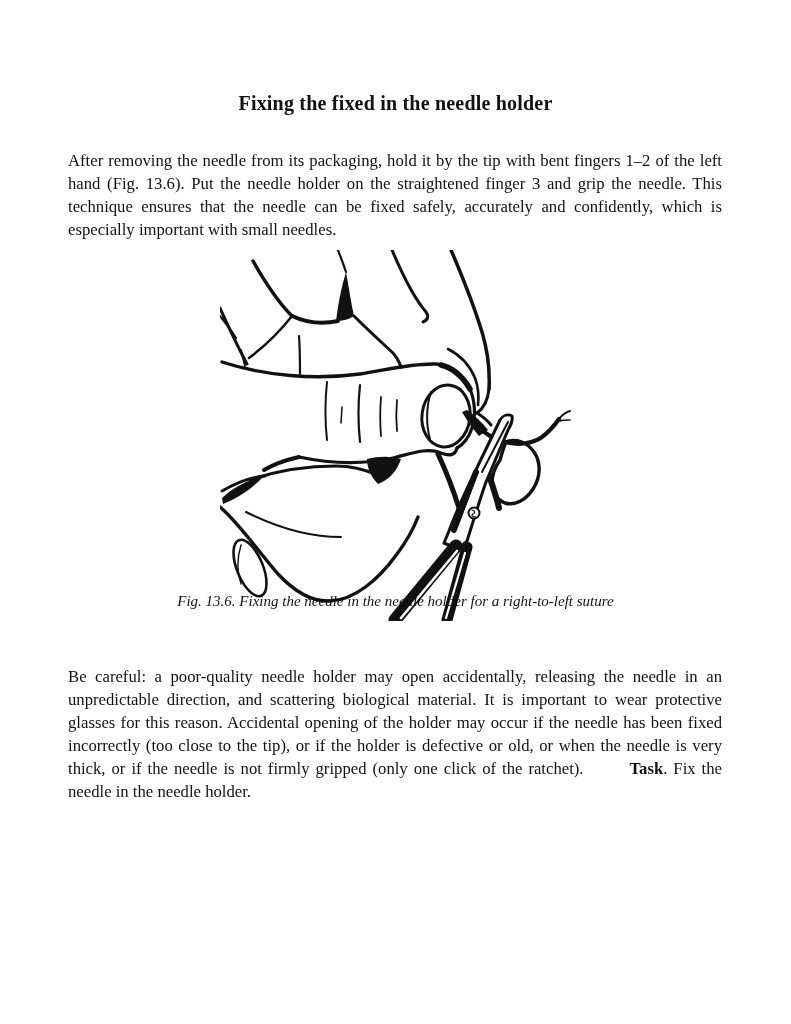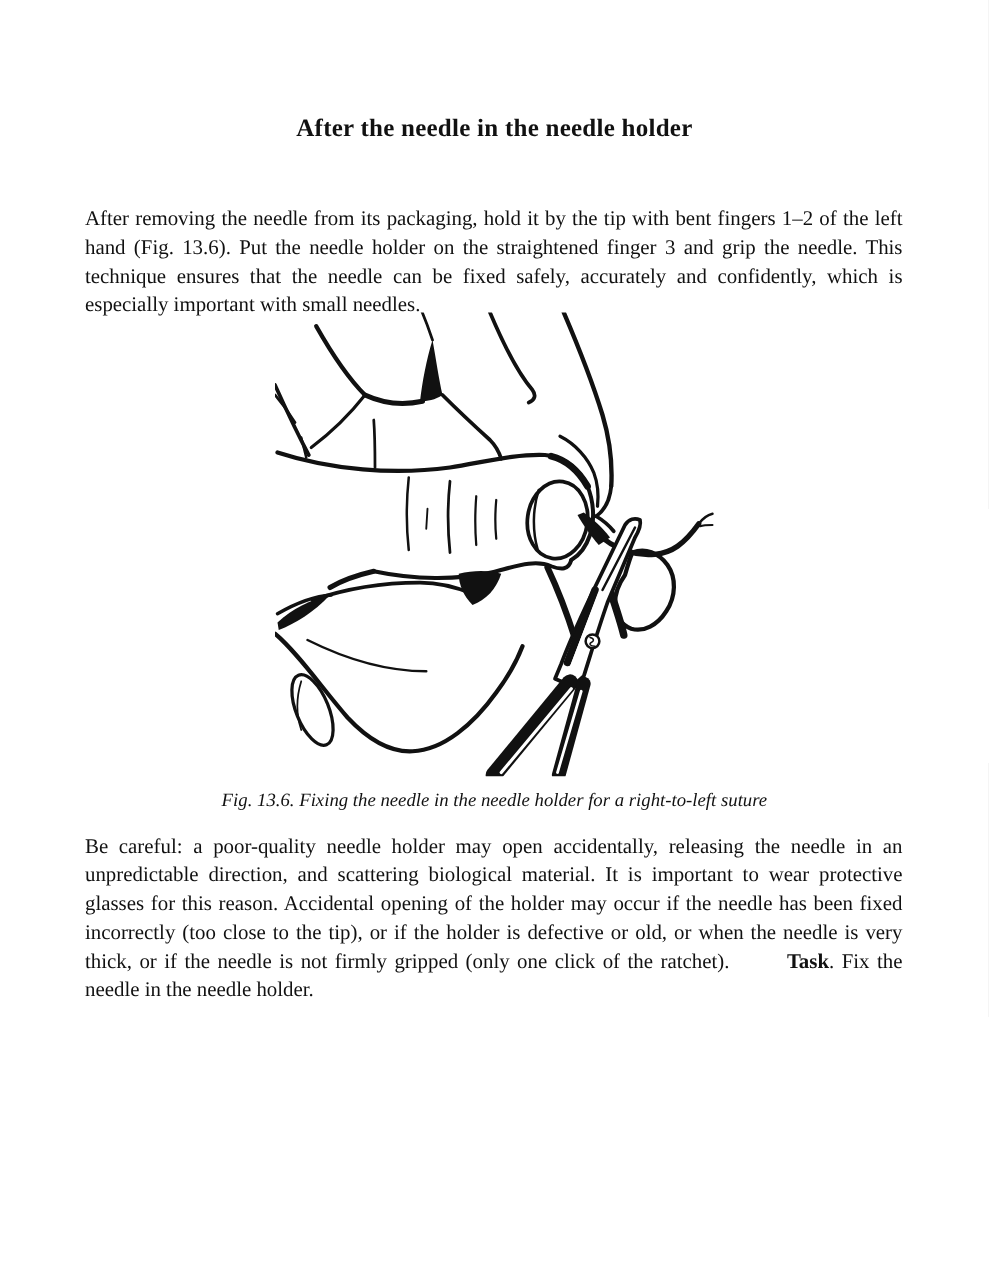--- a/index.html
+++ b/index.html
@@ -17,40 +17,40 @@
     text-align:center;
     font-size:20px;font-weight:bold;
     letter-spacing:0.2px;
   }
   .body-par{
     position:absolute;left:68px;width:654px;
     font-size:16.7px;line-height:23px;
     text-align:justify;
     margin:0;
   }
-  .par-1{top:163px;}
+  .par-1{top:149px;}
   .par-2{top:665px;}
   .task{font-weight:bold;margin-left:40px;}
   .figure-wrap{
     position:absolute;left:220px;top:250px;width:360px;height:371px;
   }
   .figure-wrap svg{display:block;width:100%;height:100%;}
   .fig-caption{
-    position:absolute;left:0;top:631px;width:100%;
+    position:absolute;left:0;top:591px;width:100%;
     text-align:center;
     font-style:italic;
     font-size:15px;line-height:20px;
   }
 </style>
 </head>
 <body>
 
 <div class="page">
 
-  <div class="doc-title">After the needle in the needle holder</div>
+  <div class="doc-title">Fixing the fixed in the needle holder</div>
 
   <p class="body-par par-1">After removing the needle from its packaging, hold it by the tip with bent fingers 1–2 of the left hand (Fig. 13.6). Put the needle holder on the straightened finger 3 and grip the needle. This technique ensures that the needle can be fixed safely, accurately and confidently, which is especially important with small needles.</p>
 
   <div class="figure-wrap">
     <svg viewBox="0 0 360 371" aria-hidden="false">
       <g stroke="#111" fill="none" stroke-linecap="round" stroke-linejoin="round">
 
         <path d="M 33,11 C 46,34 58,52 72,66" stroke-width="3.5"></path>
         <path d="M 72,66 C 87,73 104,74 118,71" stroke-width="4"></path>
         <path d="M 116,71 C 118,55 121,38 126,22 C 129,38 131,53 134,66 C 128,70 122,71 116,71 Z" fill="#111" stroke="none"></path>

